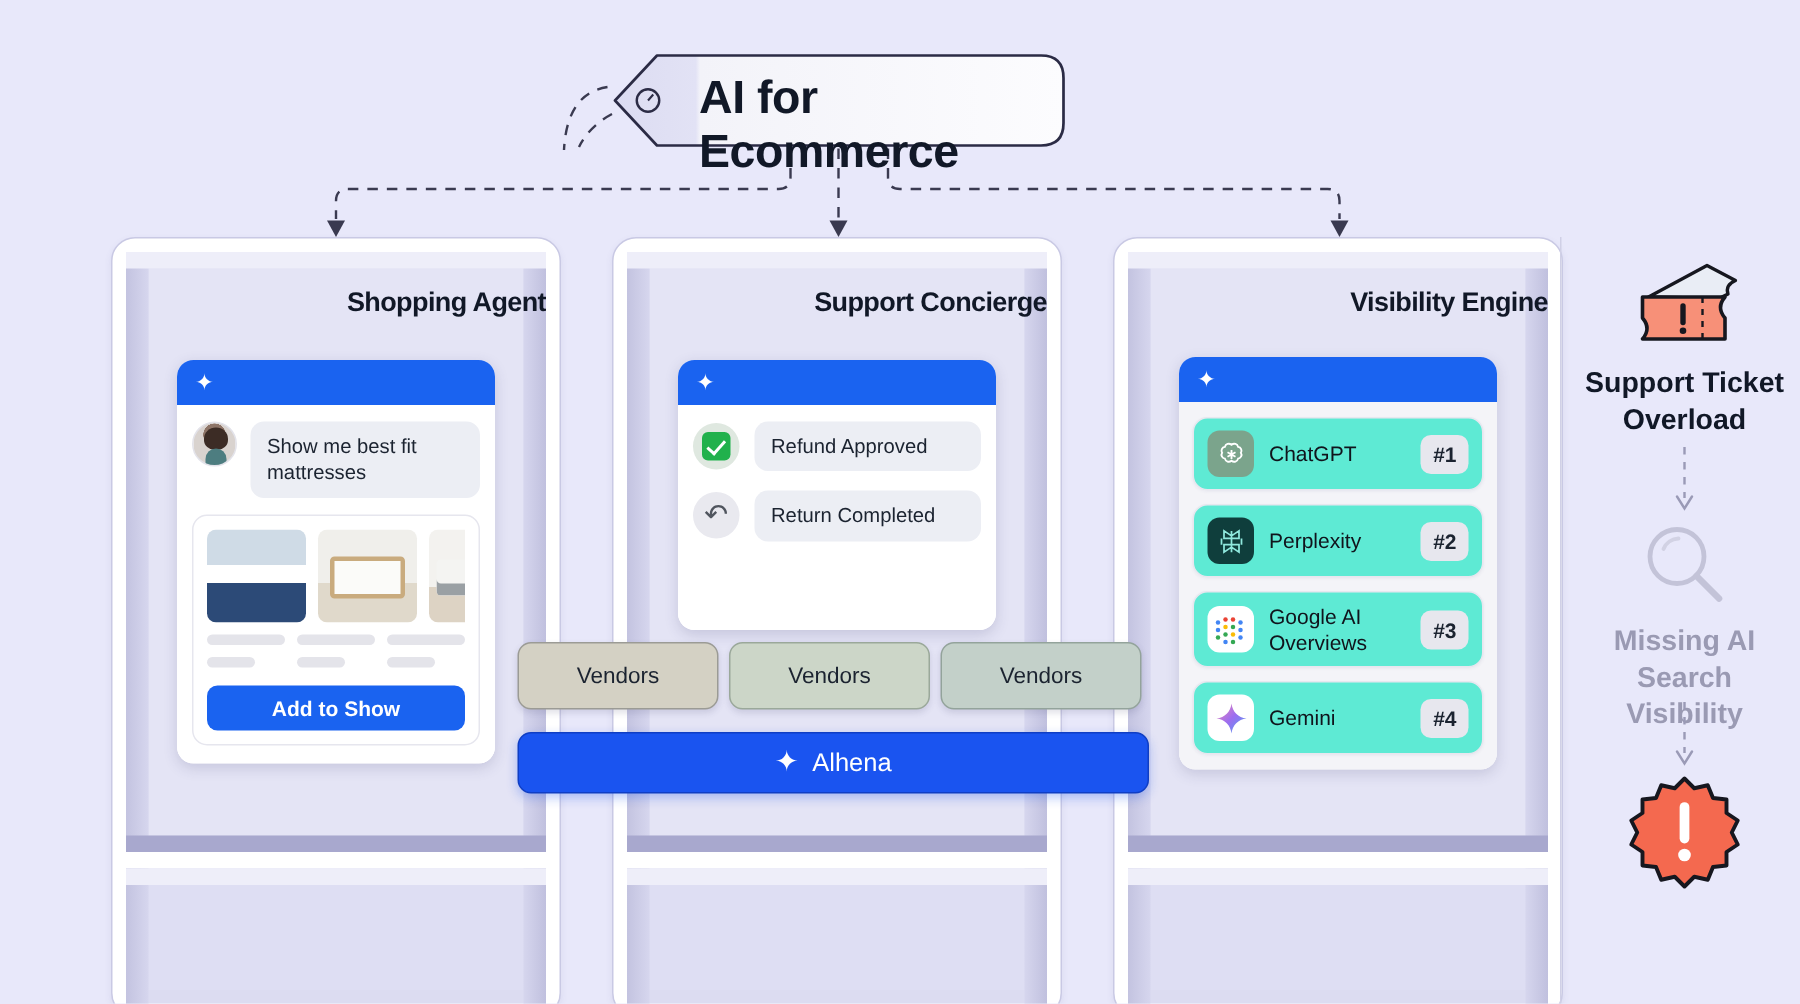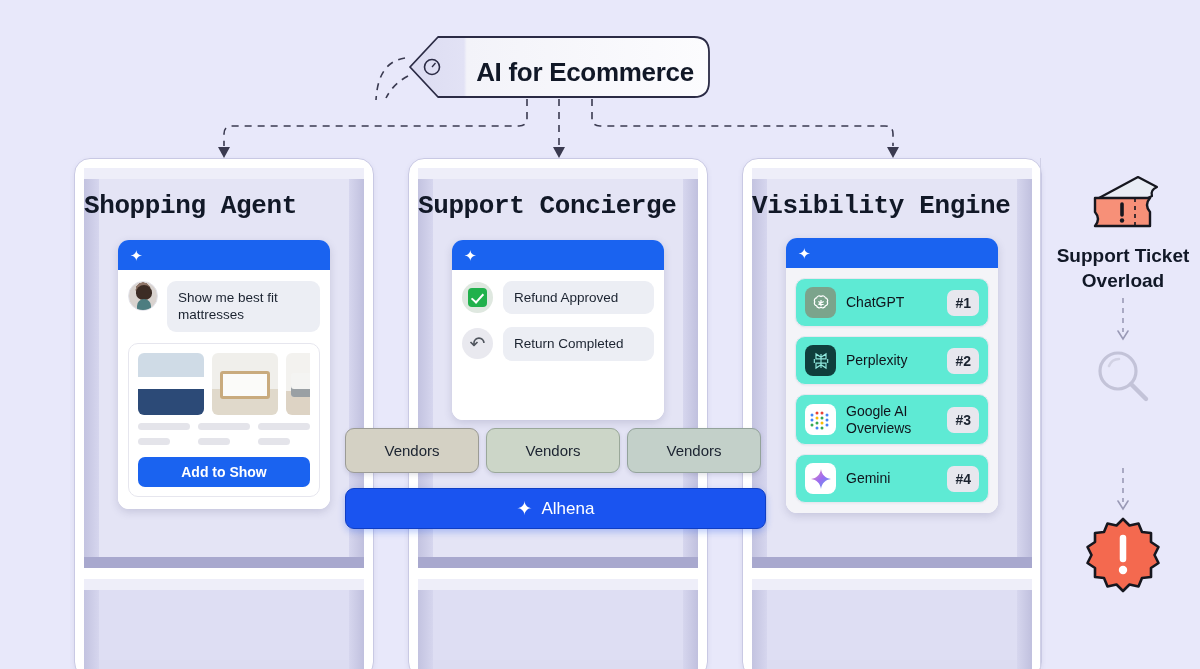--- a/index.html
+++ b/index.html
@@ -11,23 +11,23 @@
   }
   #stage { position: relative; width: 1200px; height: 669px; }
 
   
   .title-tag {
     position: absolute; left: 408px; top: 36px;
     width: 302px; height: 62px;
   }
   .title-tag svg { position: absolute; inset: 0; }
   .title-tag .tag-label {
-    position: absolute; left: 58px; top: 5px; right: 0; height: 62px;
+    position: absolute; left: 58px; top: 16px; right: 0; height: 62px;
     display: flex; align-items: center; justify-content: center;
-    font-size: 26px; font-weight: bold; color: #111827;
+    font-size: 31px; font-weight: bold; color: #111827;
     letter-spacing: -0.3px;
     padding-right: 6px;
   }
 
   
   .connectors { position: absolute; left: 0; top: 0; width: 1200px; height: 669px; pointer-events: none; }
 
   
   .panel {
     position: absolute; top: 158px;
@@ -64,25 +64,24 @@
   .bevel .b-bottom{ position:absolute; left:0; bottom:0; width:100%; height:11px;
      background: #a8a8ce; }
 
   .panel-gap { height: 11px; background: #ffffff; }
 
   .bevel.bottom { height: 92px; }
   .bevel.bottom .face { background: #dedef3; }
 
   .panel-title {
     position: absolute; left: 0; right: 0; top: 23px;
-    text-align: left;
-    font-size: 26px; font-weight: bold; color: #111827;
+    text-align: right;
+    font-size: 18px; font-weight: bold; color: #111827;
     letter-spacing: -0.4px;
     z-index: 4;
-    font-family: Liberation Mono, monospace;
   }
 
   
   .mock {
     position: absolute; left: 50%; transform: translateX(-50%);
     top: 72px; width: 212px;
     background: #ffffff;
     border-radius: 11px;
     overflow: hidden;
     box-shadow: 0 3px 9px rgba(60,60,110,0.18);
@@ -447,20 +446,21 @@
         <path d="M2 33 L7 41 L12 33" stroke="#9a9ab6" stroke-width="1.6" fill="none" stroke-linecap="round"></path>
       </svg>
     </div>
 
     <div class="rail-item" style="top:188px;">
       <svg width="62" height="62" viewBox="0 0 62 62" style="display:block;margin:0 auto;">
         <circle cx="26" cy="25" r="18" fill="none" stroke="#c3c3d8" stroke-width="3.2"></circle>
         <path d="M39 38 L54 53" stroke="#c3c3d8" stroke-width="4.4" stroke-linecap="round"></path>
         <path d="M17 20 a11 11 0 0 1 10 -7" stroke="#d2d2e4" stroke-width="2.6" fill="none" stroke-linecap="round"></path>
       </svg>
+      <div class="rail-caption muted">Missing AI Search Visibility</div>
     </div>
 
     <div class="rail-arrow" style="top:310px;">
       <svg width="14" height="44" viewBox="0 0 14 44">
         <path d="M7 0 L7 34" stroke="#9a9ab6" stroke-width="1.6" stroke-dasharray="5 5" fill="none"></path>
         <path d="M2 33 L7 41 L12 33" stroke="#9a9ab6" stroke-width="1.6" fill="none" stroke-linecap="round"></path>
       </svg>
     </div>
 
     <div class="rail-item" style="top:358px;">

